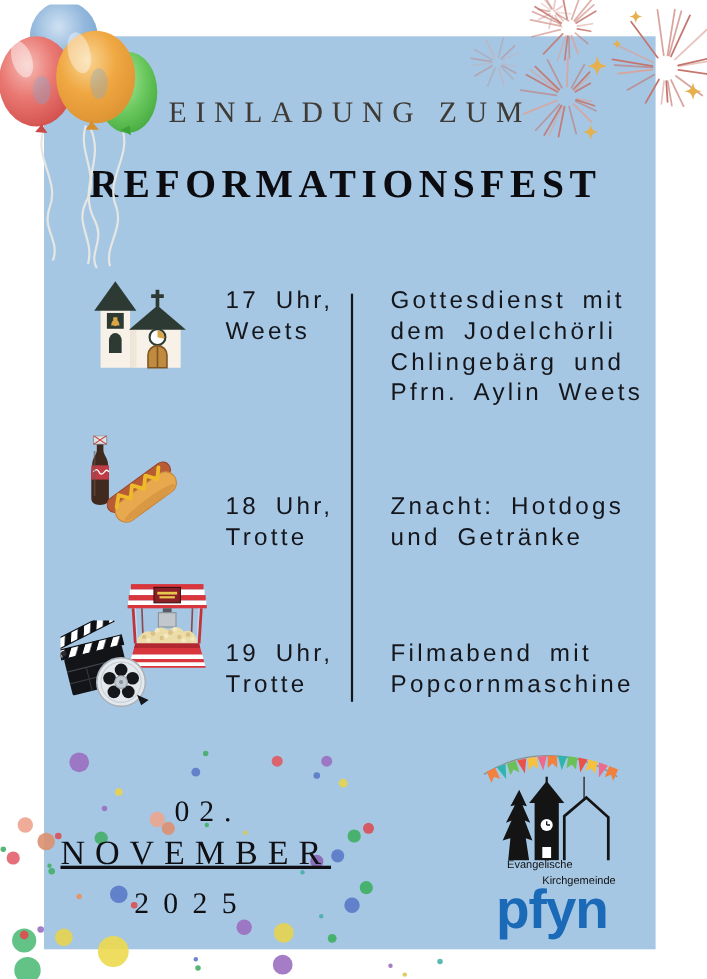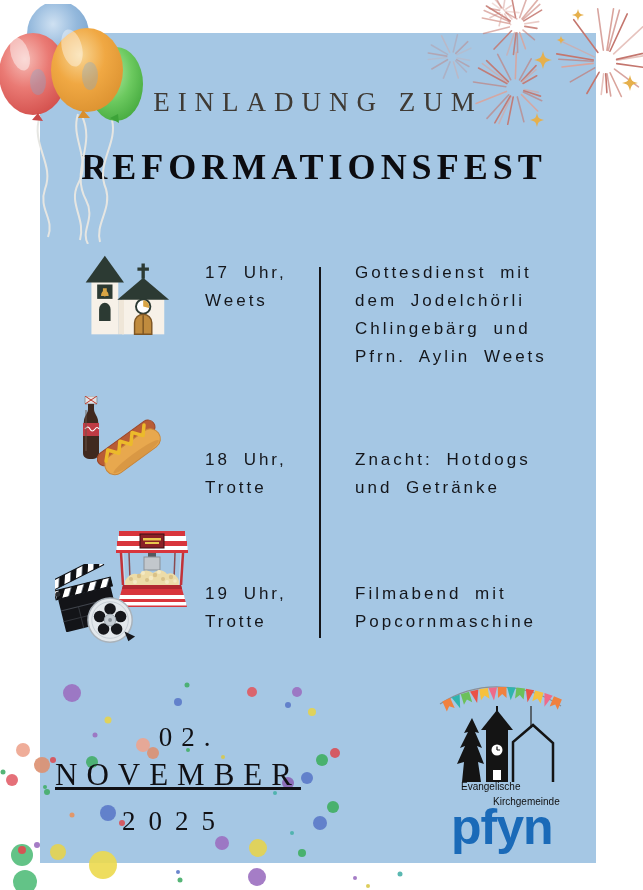--- a/index.html
+++ b/index.html
@@ -5,21 +5,21 @@
   html,body{margin:0;padding:0;}
   .page{position:relative;width:643px;height:890px;background:#ffffff;overflow:hidden;
         font-family:"Liberation Serif",serif;}
   .card{position:absolute;left:40px;top:33px;width:556px;height:830px;background:#a5c7e4;z-index:1;}
   .layer{position:absolute;z-index:3;}
   .txt{position:absolute;z-index:4;}
   .kicker{left:40px;top:87px;width:556px;text-align:center;font-size:27px;letter-spacing:8px;
           color:#3f3a34;}
   .title{left:40px;top:146px;width:548px;text-align:center;font-size:36px;font-weight:700;
          letter-spacing:5px;color:#0c0c10;}
-  .sched{font-family:"Liberation Sans",sans-serif;font-size:17px;line-height:28px;
+  .sched{font-family:"Liberation Sans",sans-serif;font-size:22px;line-height:28px;
          letter-spacing:3px;word-spacing:6px;color:#14161b;}
   .time{left:205px;width:120px;}
   .desc{left:355px;width:230px;}
   .divider{position:absolute;left:319px;top:267px;width:2px;height:371px;background:#141519;z-index:4;}
   .icon{position:absolute;z-index:4;}
   .d-day{left:69px;top:722px;width:240px;text-align:center;font-size:27px;letter-spacing:9px;color:#101014;}
   .d-month{left:55px;top:757px;width:240px;text-align:center;font-size:31px;letter-spacing:9px;color:#101014;text-decoration:underline;}
   .d-year{left:55px;top:806px;width:240px;text-align:center;font-size:27px;letter-spacing:13px;color:#101014;}
   .lg1{left:461px;top:781px;font-family:"Liberation Sans",sans-serif;font-size:10px;font-weight:400;color:#101010;}
   .lg2{left:493px;top:796px;font-family:"Liberation Sans",sans-serif;font-size:10px;font-weight:400;color:#101010;}

